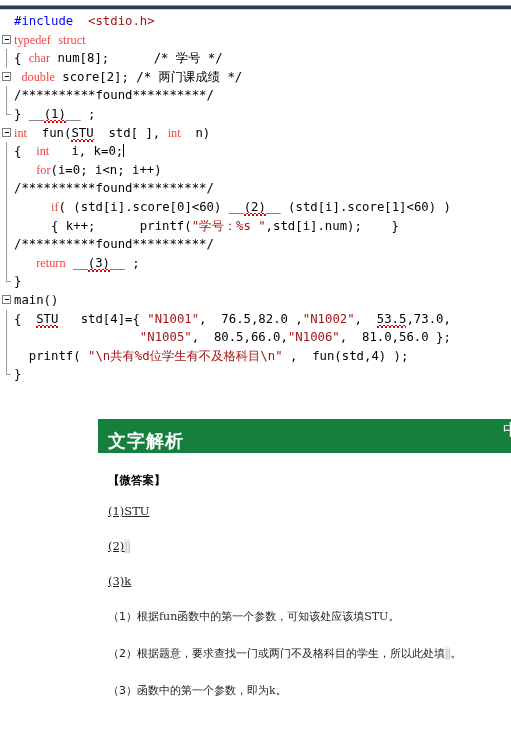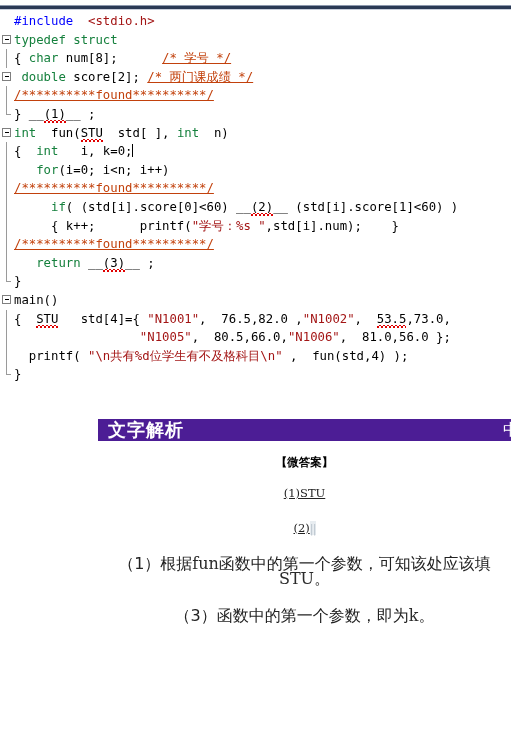--- a/index.html
+++ b/index.html
@@ -74,24 +74,24 @@
     background: #9a9a9a;
   }
   .fold-end::after {
     content: "";
     position: absolute;
     left: 0; top: 9px;
     width: 5px; height: 1px;
     background: #9a9a9a;
   }
 
-  .kw   { color: #15803d; }
+  .kw   { color: #ef4444; font-family: Liberation Serif, serif; }
   .pre  { color: #0000ff; }
   .str  { color: #a31515; }
-  .cmt  { color: #c2410c; text-decoration: underline; }
+  .cmt  { color: #000000; }
   .plain{ color: #000000; }
 
   
   .wavy {
     position: relative;
     text-decoration: none;
   }
   .wavy::after {
     content: "";
     position: absolute;
@@ -118,24 +118,24 @@
   #analysis-panel {
     position: absolute;
     left: 98px;
     top: 419px;
     width: 413px;
     height: 312px;
     background: #ffffff;
   }
   #analysis-header {
     position: relative;
-    height: 22px;
-    background: #4c1d95;
+    height: 34px;
+    background: #15803d;
     display: flex;
-    align-items: center;
+    align-items: flex-end;
     overflow: hidden;
   }
   #analysis-title {
     color: #ffffff;
     font-family: "DejaVu Sans", sans-serif;
     font-size: 18px;
     font-weight: bold;
     letter-spacing: 1px;
     margin-left: 10px;
   }
@@ -143,25 +143,24 @@
     position: absolute;
     right: -8px;
     top: 2px;
     color: #ffffff;
     font-family: "DejaVu Sans", sans-serif;
     font-size: 16px;
     line-height: 18px;
   }
 
   #analysis-body {
-    padding: 14px 10px 0 10px;
+    padding: 20px 10px 0 10px;
     font-family: "DejaVu Serif", "Liberation Serif", serif;
     font-size: 11.5px;
     color: #1a1a1a;
-    text-align: center;
   }
   .ans-heading {
     font-family: "DejaVu Sans", sans-serif;
     font-size: 11.5px;
     font-weight: bold;
     color: #000000;
     margin: 0 0 16px 0;
   }
   .ans-item {
     margin: 0 0 21px 0;
@@ -172,21 +171,21 @@
   }
   .ans-item .code-tok { color: #222222; }
   .blank-tok {
     color: #b9c3cc;
     background: #e8edf1;
     letter-spacing: -1px;
   }
   .expl-item {
     margin: 3px 0 22px 0;
     font-family: "DejaVu Sans", sans-serif;
-    font-size: 16px;
+    font-size: 11px;
     color: #222222;
     line-height: 15px;
   }
   .expl-item .mono {
     font-family: "DejaVu Serif", "Liberation Serif", serif;
     color: #2a2a2a;
   }
 </style>
 </head>
 <body>
@@ -200,20 +199,22 @@
   <div id="analysis-header">
     <span id="analysis-title">文字解析</span>
     <span id="header-right-glyph">中</span>
   </div>
 
   <div id="analysis-body">
     <p class="ans-heading">【微答案】</p>
     <div id="answers-list">
         <p class="ans-item"><span>(1)</span><span class="code-tok">STU</span></p>
         <p class="ans-item"><span>(2)</span><span class="blank-tok">||</span></p>
+        <p class="ans-item"><span>(3)</span><span class="code-tok">k</span></p>
       </div>
 
     <div id="explanation-list">
         <p class="expl-item"><span>（1）</span><span>根据</span><span class="mono">fun</span><span>函数中的第一个参数，可知该处应该填</span><span class="mono">STU</span><span>。</span></p>
+        <p class="expl-item"><span>（2）</span><span>根据题意，要求查找一门或两门不及格科目的学生，所以此处填</span><span class="blank-tok">||</span><span>。</span></p>
         <p class="expl-item"><span>（3）</span><span>函数中的第一个参数，即为</span><span class="mono">k</span><span>。</span></p>
       </div>
   </div>
 </div>
 
 </body></html>

